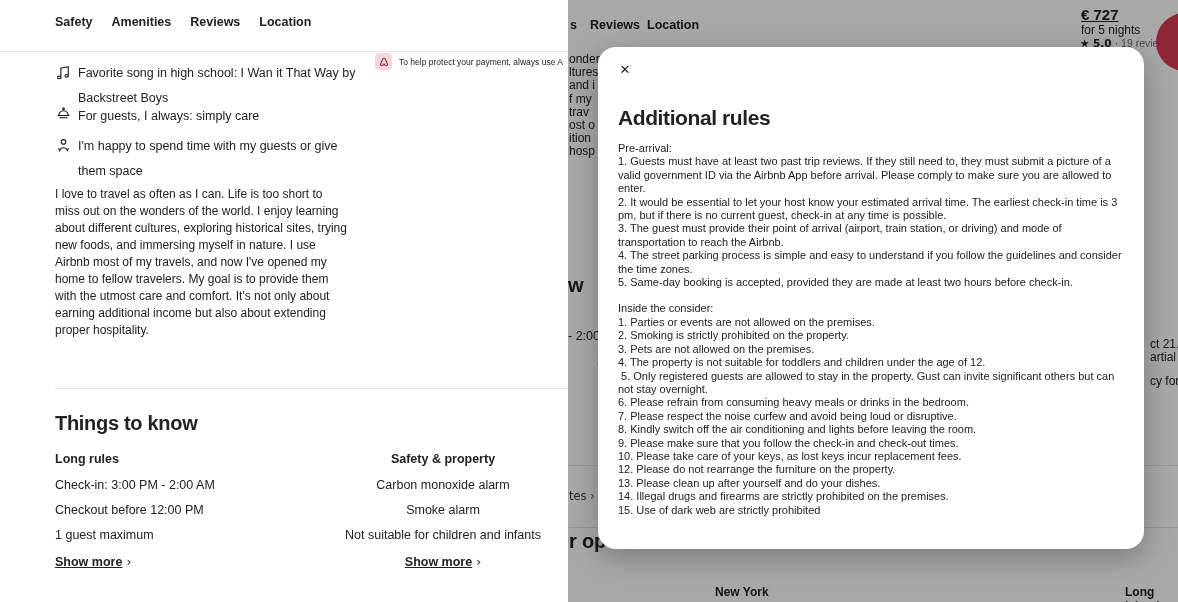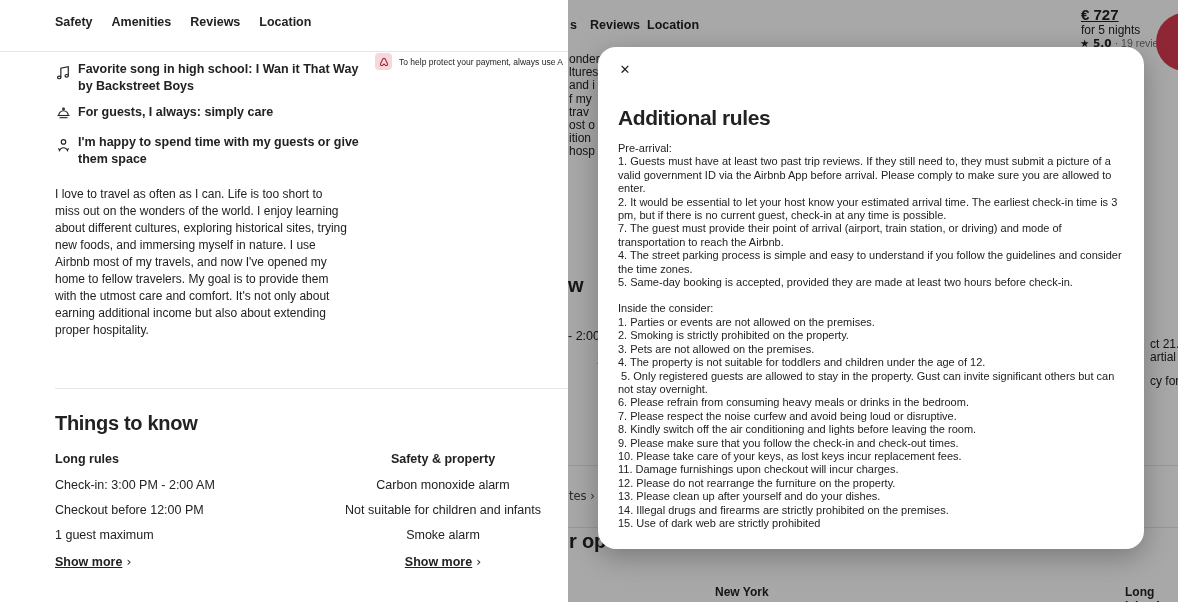--- a/index.html
+++ b/index.html
@@ -16,21 +16,21 @@
   .divider { position:absolute; height:1px; background:#e6e6e6; }
   .d1 { left:0; top:51px; width:568px; }
   .d2 { left:55px; top:388px; width:513px; }
 
   .pay-icon { position:absolute; left:375px; top:53px; width:17px; height:17px;
               background:#f6d7de; border-radius:4px; display:flex; align-items:center; justify-content:center; }
   .pay-text { position:absolute; left:399px; top:57px; width:169px; font-size:8.5px; color:#222;
               white-space:nowrap; overflow:hidden; }
 
   .hl-row .ic { position:absolute; left:55px; width:17px; height:17px; }
-  .hl-text { position:absolute; left:78px; width:282px; font-size:12.5px; line-height:17px; color:#222;font-weight:bold; }
+  .hl-text { position:absolute; left:78px; width:282px; font-size:12.5px; line-height:25px; color:#222; }
   .music-ic { top:64px; } .t1 { top:61px; }
   .dome-ic  { top:104px; } .t2 { top:104px; }
   .person-ic{ top:137px; } .t3 { top:134px; }
 
   .bio { position:absolute; left:55px; top:186px; width:292px; font-size:12px; line-height:17px; color:#222; }
 
   .ttk-title { position:absolute; left:55px; top:412px; font-size:20px; font-weight:700; letter-spacing:-0.3px; }
   .ttk-col { position:absolute; top:452px; width:250px; font-size:12.5px; }
   .col1 { left:55px; } .col2 { left:318px;text-align:center; }
   .ttk-col h4 { font-size:12.5px; font-weight:700; margin-bottom:13px; }
@@ -139,22 +139,22 @@
       <div class="ttk-item">Checkout before 12:00 PM</div>
       <div class="ttk-item">1 guest maximum</div>
       <div class="show-more">
         <span class="lbl">Show more</span><span class="chev glyph">›</span>
       </div>
     </div>
 
     <div class="ttk-col col2">
       <h4>Safety &amp; property</h4>
       <div class="ttk-item">Carbon monoxide alarm</div>
+      <div class="ttk-item">Smoke alarm</div>
       <div class="ttk-item">Not suitable for children and infants</div>
-      <div class="ttk-item">Smoke alarm</div>
       <div class="show-more">
         <span class="lbl">Show more</span><span class="chev glyph">›</span>
       </div>
     </div>
   </div>
 
   <div class="right-half">
 
     <div class="rbg">
       <div class="rtabs">
@@ -202,38 +202,37 @@
 
     <div class="modal">
       <div class="modal-close">✕</div>
       <div class="modal-title">Additional rules</div>
       <div class="modal-body">
 
         <div class="rule-sec">
           <div class="rule-heading">Pre-arrival:</div>
           <div class="rule">1. Guests must have at least two past trip reviews. If they still need to, they must submit a picture of a valid government ID via the Airbnb App before arrival. Please comply to make sure you are allowed to enter.</div>
           <div class="rule">2. It would be essential to let your host know your estimated arrival time. The earliest check-in time is 3 pm, but if there is no current guest, check-in at any time is possible.</div>
-          <div class="rule">7. The guest must provide their point of arrival (airport, train station, or driving) and mode of transportation to reach the Airbnb.</div>
+          <div class="rule">3. The guest must provide their point of arrival (airport, train station, or driving) and mode of transportation to reach the Airbnb.</div>
           <div class="rule">4. The street parking process is simple and easy to understand if you follow the guidelines and consider the time zones.</div>
           <div class="rule">5. Same-day booking is accepted, provided they are made at least two hours before check-in.</div>
         </div>
 
         <div class="rule-sec">
           <div class="rule-heading">Inside the consider:</div>
           <div class="rule">1. Parties or events are not allowed on the premises.</div>
           <div class="rule">2. Smoking is strictly prohibited on the property.</div>
           <div class="rule">3. Pets are not allowed on the premises.</div>
           <div class="rule">4. The property is not suitable for toddlers and children under the age of 12.</div>
           <div class="rule"> 5. Only registered guests are allowed to stay in the property. Gust can invite significant others but can not stay overnight.</div>
           <div class="rule">6. Please refrain from consuming heavy meals or drinks in the bedroom.</div>
           <div class="rule">7. Please respect the noise curfew and avoid being loud or disruptive.</div>
           <div class="rule">8. Kindly switch off the air conditioning and lights before leaving the room.</div>
           <div class="rule">9. Please make sure that you follow the check-in and check-out times.</div>
           <div class="rule">10. Please take care of your keys, as lost keys incur replacement fees.</div>
-          <div class="rule">11. Damage furnishings upon checkout will incur charges.</div>
           <div class="rule">12. Please do not rearrange the furniture on the property.</div>
           <div class="rule">13. Please clean up after yourself and do your dishes.</div>
           <div class="rule">14. Illegal drugs and firearms are strictly prohibited on the premises.</div>
           <div class="rule">15. Use of dark web are strictly prohibited</div>
         </div>
 
       </div>
     </div>
   </div>
 </div>

